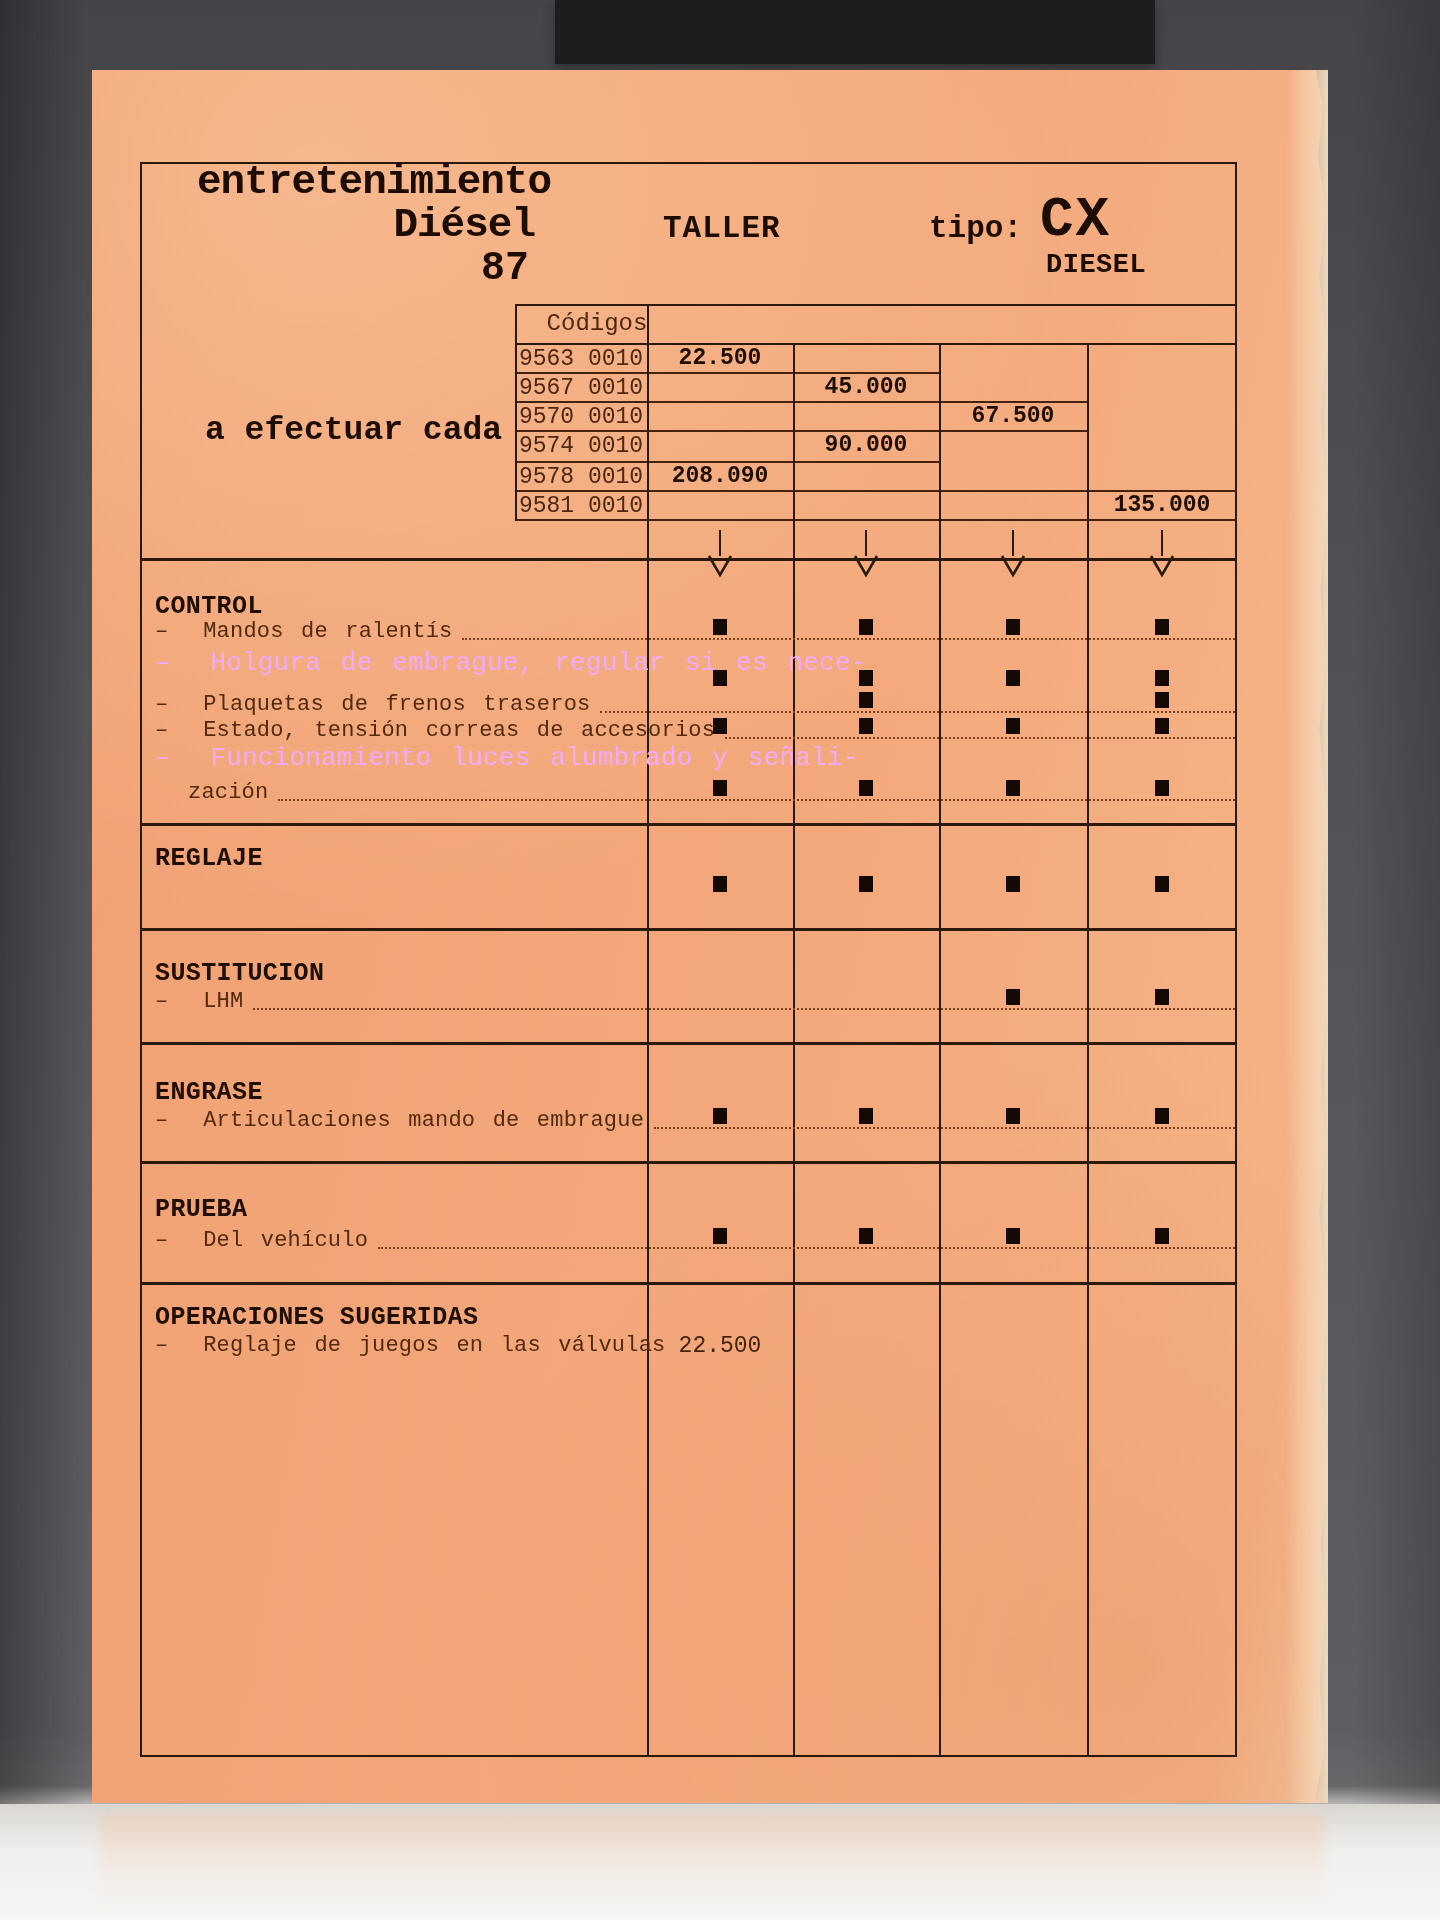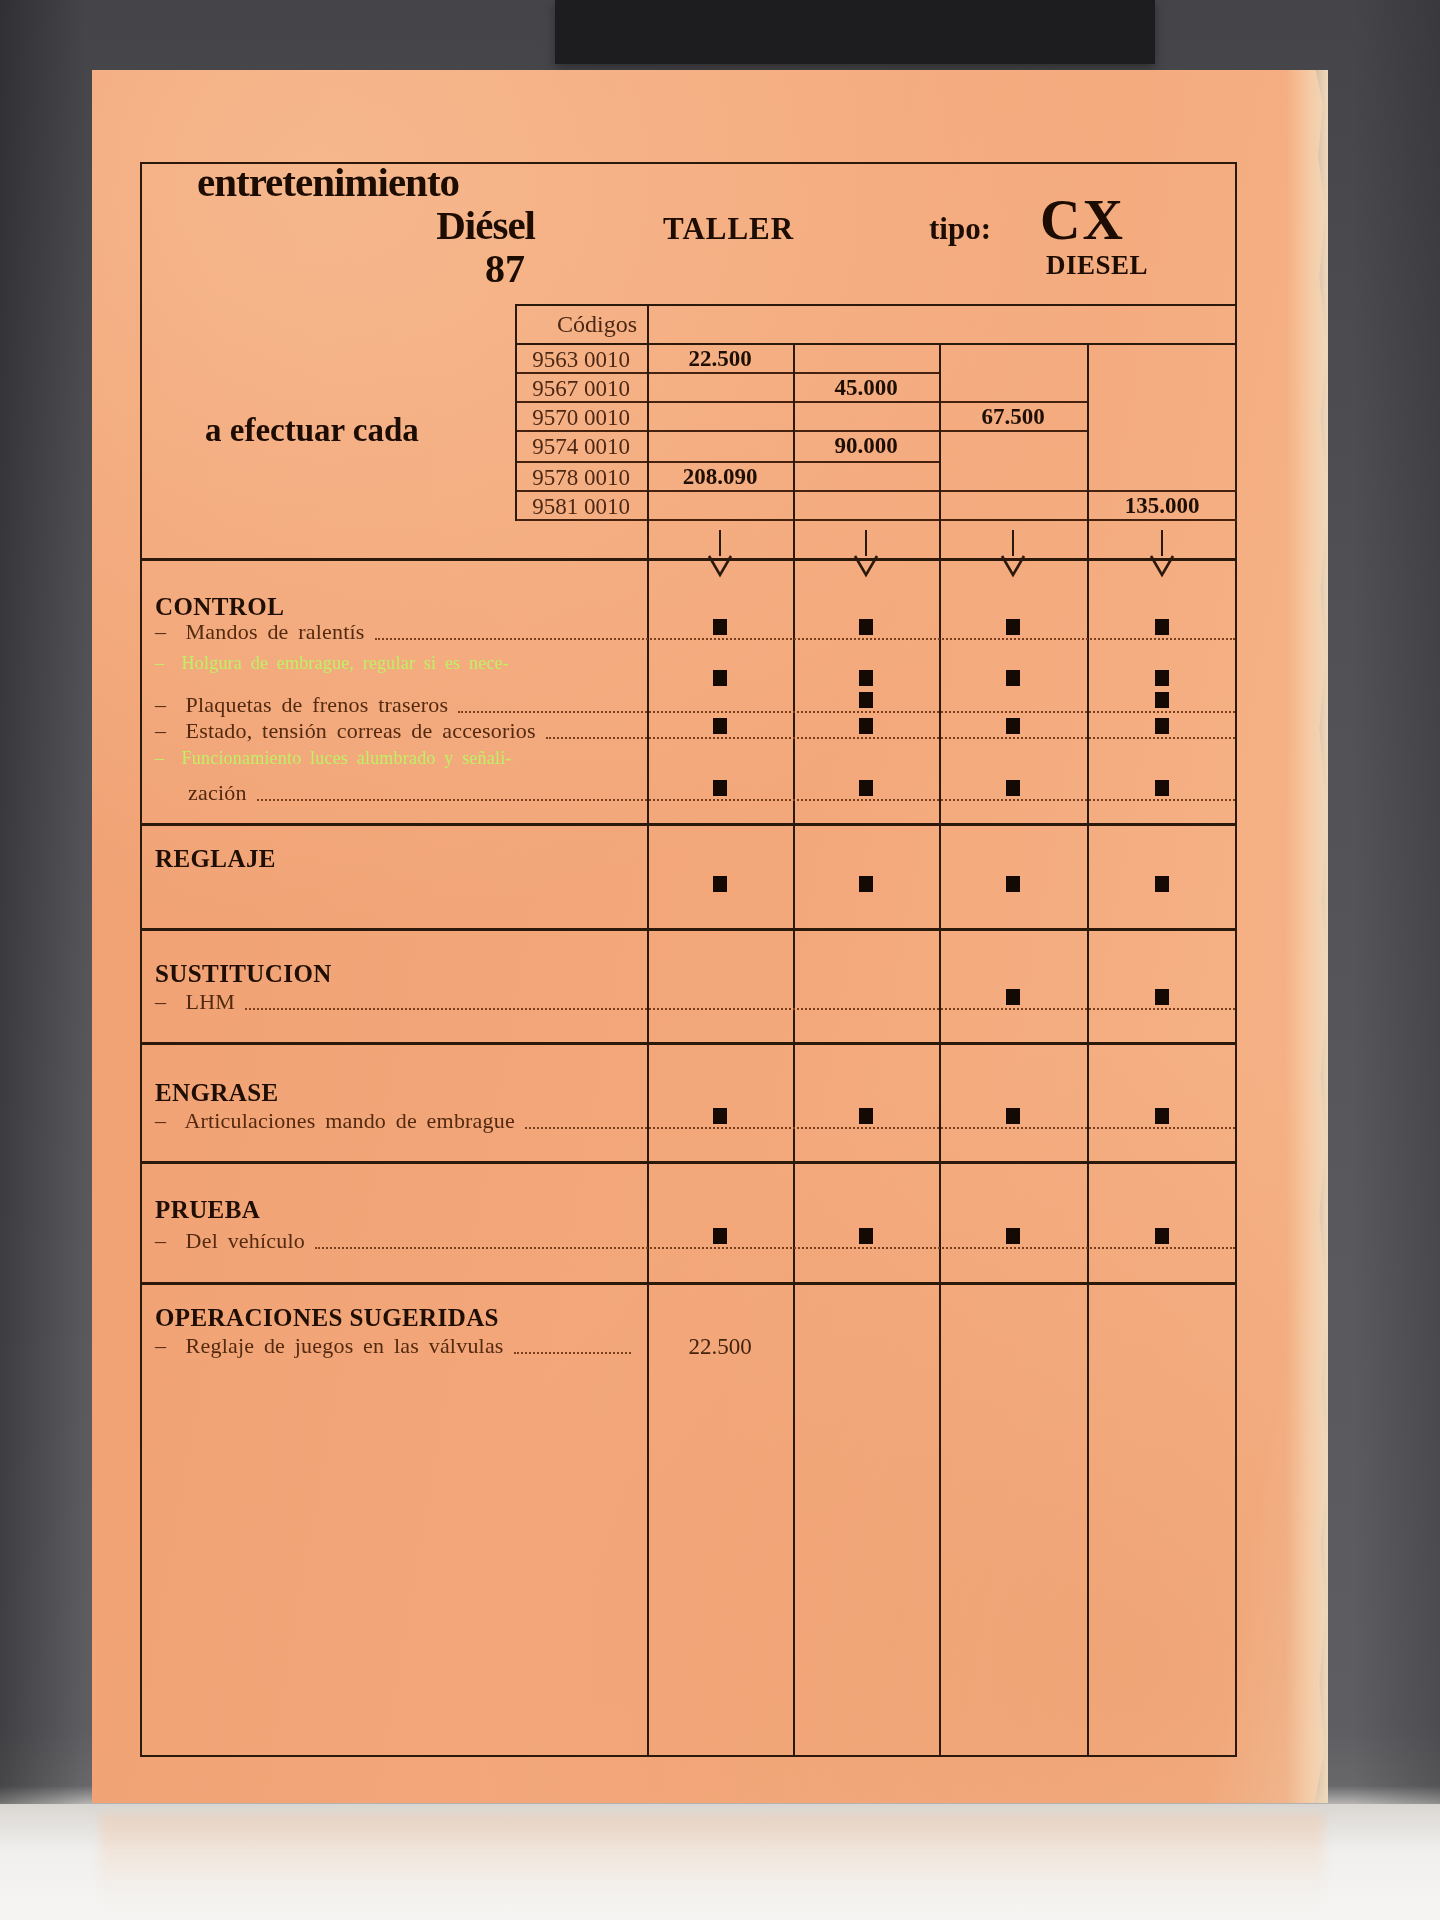--- a/index.html
+++ b/index.html
@@ -1,17 +1,17 @@
 <!DOCTYPE html>
 <html><head>
 <meta charset="utf-8">
 <style>
   html,body{margin:0;padding:0;background:#55555a;}
   .stage{position:relative;width:1440px;height:1920px;overflow:hidden;
-         font-family:Liberation Serif, serif;}
+         font-family:Liberation Mono, monospace;}
   
   .bg{position:absolute;inset:0;
       background:linear-gradient(180deg,#454549 0%,#505054 30%,#58585c 60%,#5e5e62 90%,#68686b 93%,#c9c7c4 94.2%,#e9e7e4 96%,#f3f2f0 100%);}
   .bg-band{position:absolute;left:555px;top:0;width:600px;height:64px;background:#1d1d20;
            box-shadow:0 4px 10px rgba(0,0,0,.35);}
   .bg-vign{position:absolute;inset:0;
            background:linear-gradient(90deg,rgba(15,15,18,.38) 0,rgba(15,15,18,0) 6%,rgba(15,15,18,0) 94%,rgba(15,15,18,.22) 100%);}
   .floor{position:absolute;left:0;top:1804px;width:1440px;height:116px;
          background:linear-gradient(180deg,#d9d6d2,#f0efed 40%,#f6f5f3);}
   .reflection{position:absolute;left:100px;top:1814px;width:1224px;height:106px;
@@ -38,21 +38,21 @@
   
   .hdr{position:absolute;font-weight:bold;color:#1c0c02;line-height:1;}
   .code{position:absolute;font-size:23px;color:#4c2713;text-align:center;line-height:1.1;}
   .km{position:absolute;font-size:23px;font-weight:bold;color:#1f0e03;text-align:center;line-height:1.1;}
   .val{position:absolute;font-size:23px;color:#42230f;text-align:center;line-height:1.1;}
   .sect{position:absolute;font-weight:bold;font-size:25px;color:#1f0e03;letter-spacing:.4px;line-height:1;}
   .row{position:absolute;display:flex;align-items:flex-end;font-size:22px;color:#53290f;
        line-height:24px;word-spacing:4px;letter-spacing:.2px;height:24px;}
   .row .lbl{white-space:pre;}
   .row .leader{flex:1 1 auto;border-bottom:2px dotted #7c3f1e;margin:0 2px 4px 10px;min-width:0;}
-  .plain{position:absolute;font-size:18px;color:#bef264;line-height:24px;word-spacing:4px;
+  .plain{position:absolute;font-size:26px;color:#f0abfc;line-height:24px;word-spacing:4px;
          white-space:pre;letter-spacing:.2px;}
   .sq{position:absolute;width:14px;height:16px;background:#140a03;}
   .stem{position:absolute;width:2px;height:26px;background:#2b1a0c;}
   .chev{position:absolute;width:30px;height:24px;}
 </style>
 </head>
 <body>
 
 <div class="stage">
 

